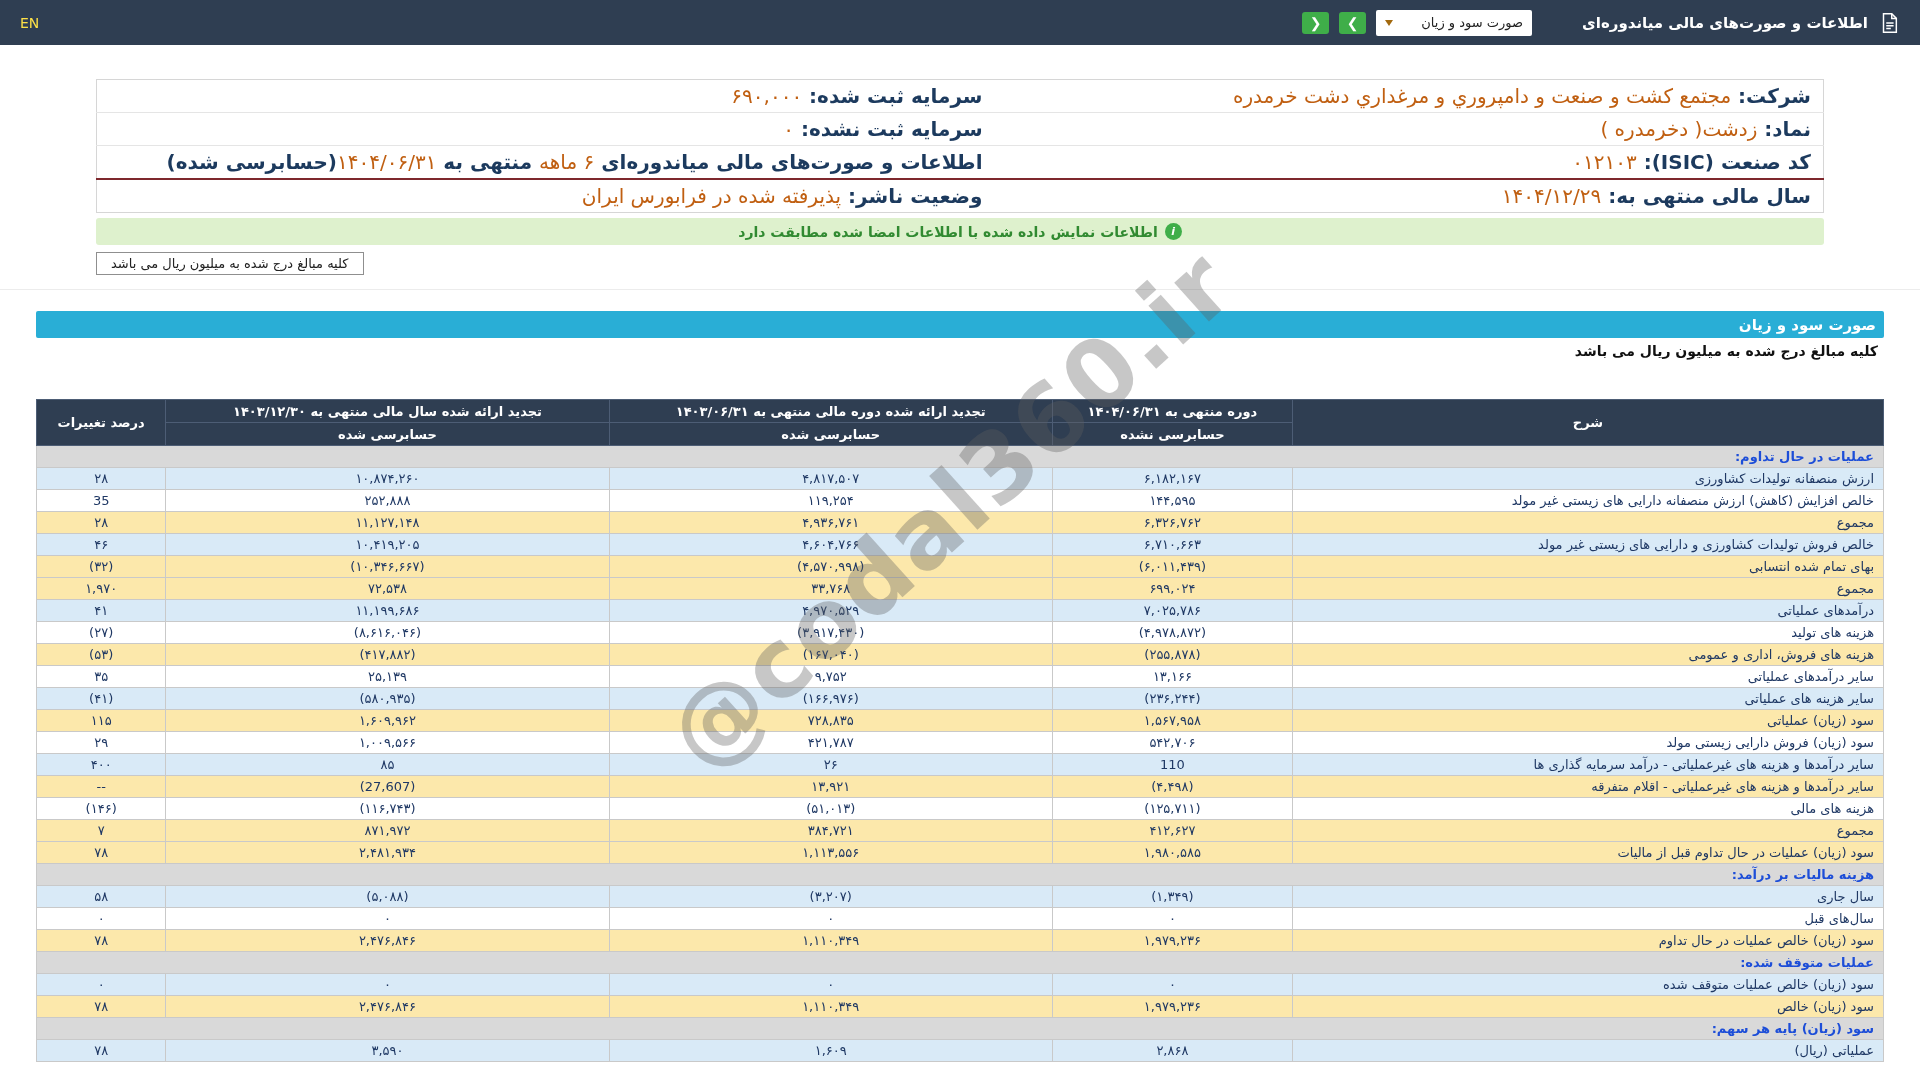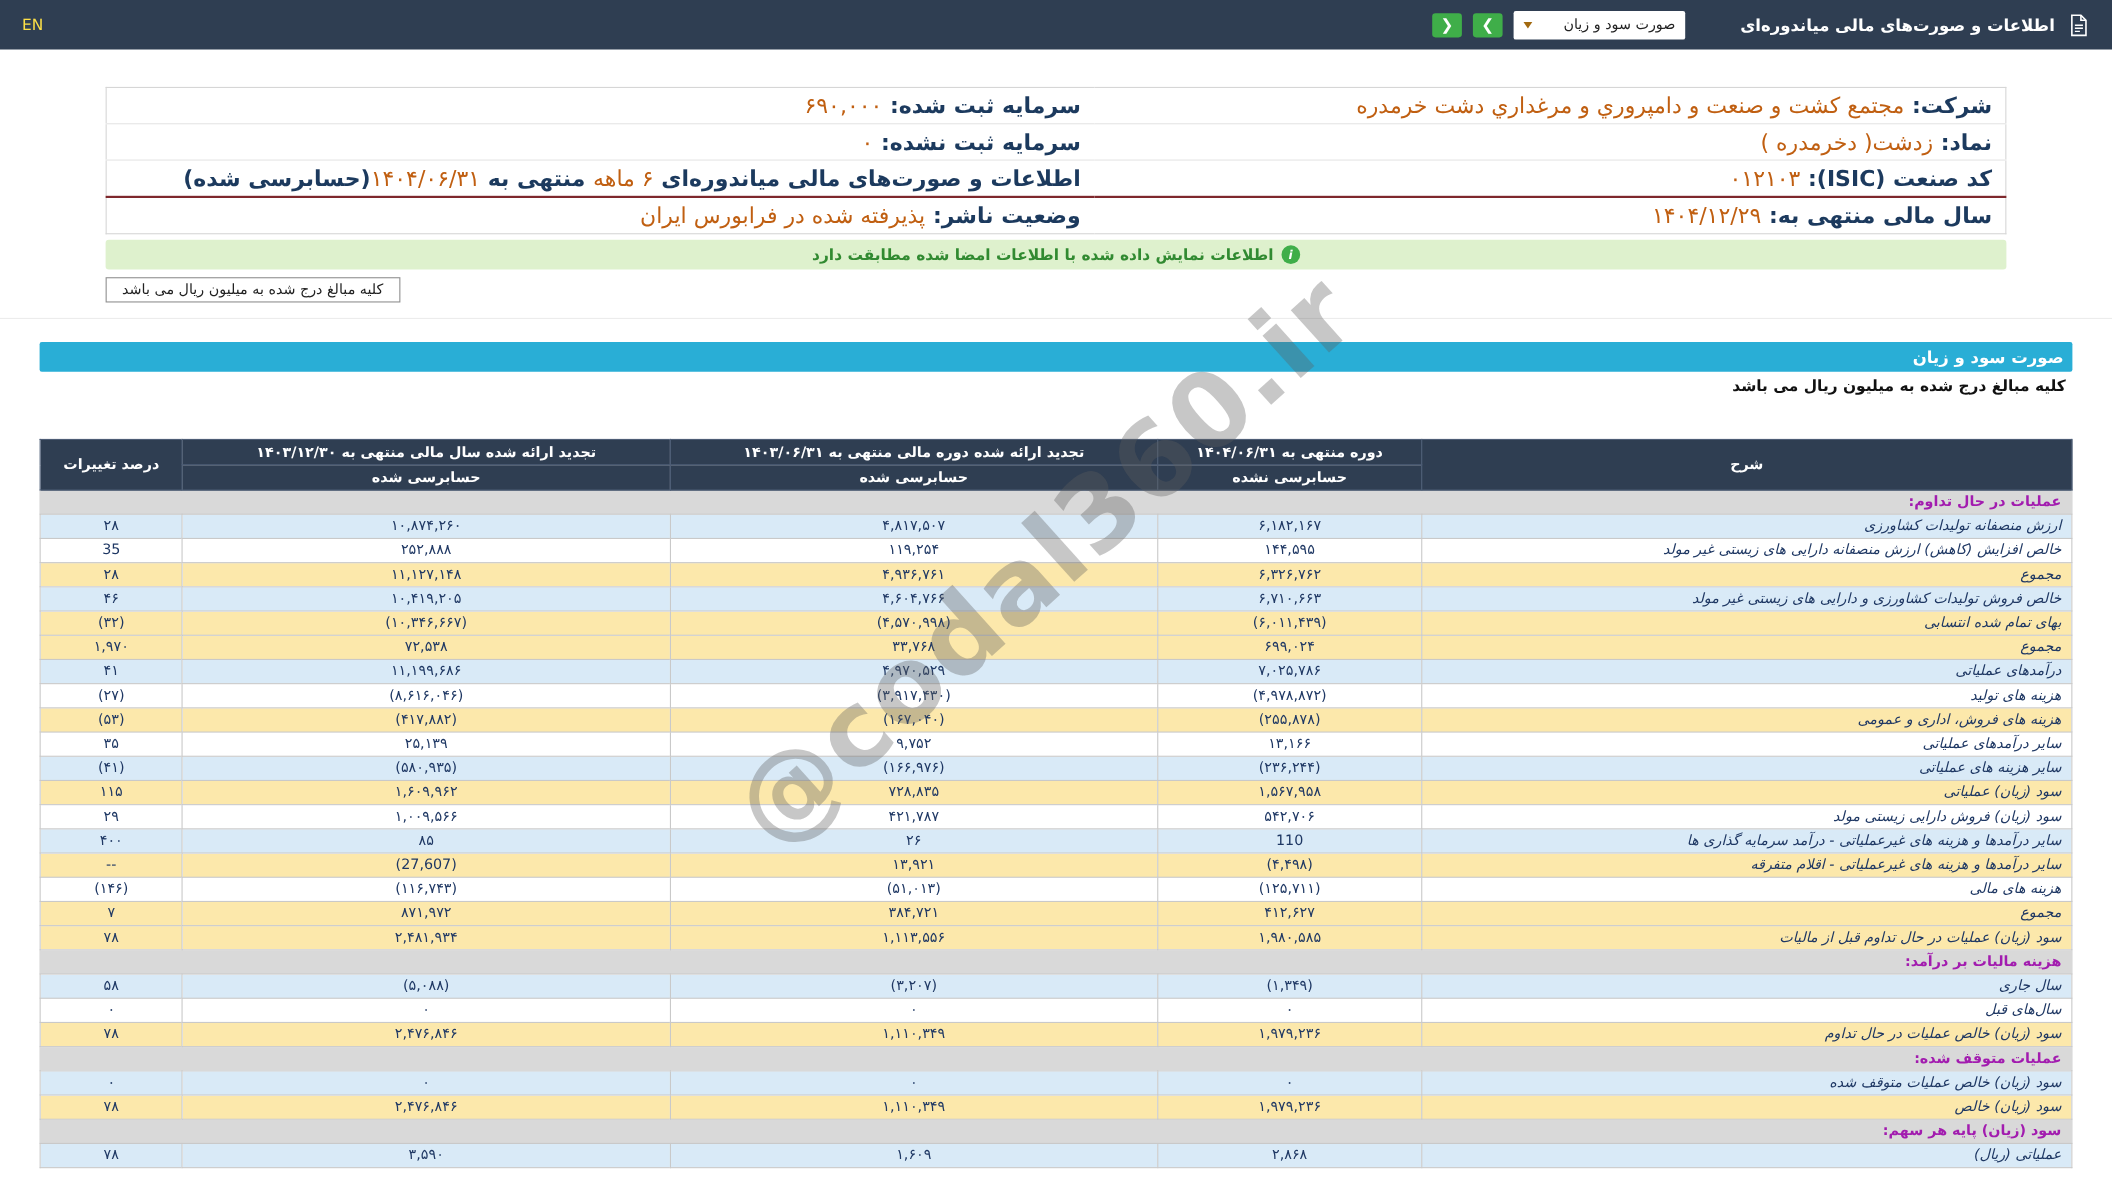--- a/index.html
+++ b/index.html
@@ -34,28 +34,28 @@
   .unit-box { margin-top: 7px; width: max-content; margin-right: auto; border: 1px solid #8f8f8f; padding: 3px 14px; font-size: 13px; color: #222; background: #fff; }
 
   
   .statement { margin: 21px 36px 0; position: relative; }
   .title-bar { height: 27px; background: #29aed6; color: #fff; font-size: 15px; font-weight: bold; display: flex; align-items: center; padding: 0 8px; border-radius: 2px; }
   .unit-note { height: 26px; display: flex; align-items: center; padding: 0 6px; font-size: 14px; font-weight: bold; color: #111; margin-bottom: 35px; }
 
   .stmt-table { width: 100%; border-collapse: collapse; table-layout: fixed; }
   .stmt-table th { background: #2f3e52; color: #fff; font-size: 13px; font-weight: bold; border: 1px solid #4d5d75; height: 23px; padding: 1px 4px; text-align: center; }
   .stmt-table td { border: 1px solid #c9c9c9; font-size: 13px; height: 22px; padding: 1px 9px; color: #1f3864; vertical-align: middle; white-space: nowrap; overflow: hidden; }
-  .cell-desc { text-align: right; font-style: italic; }
+  .cell-desc { text-align: right; }
   .cell-num { text-align: center; direction: ltr; }
   .neg { color: #dd0000; }
   .row-blue { background: #d9eaf7; }
   .row-white { background: #ffffff; }
   .row-yellow { background: #fce8ab; }
   .row-section { background: #d9d9d9; }
-  .row-section td { font-weight: bold; color: #a21caf; text-align: right; }
+  .row-section td { font-weight: bold; color: #1d4ed8; text-align: right; }
 
   
   .watermark { position: absolute; left: 480px; top: 455px; width: 940px; text-align: center; transform: rotate(-42deg); font-size: 95px; font-weight: bold; color: rgba(95, 95, 95, 0.35); letter-spacing: 2px; z-index: 30; pointer-events: none; direction: ltr; white-space: nowrap; }
 </style>
 </head>
 <body>
 
 <div class="page">
 
   <nav class="navbar">

